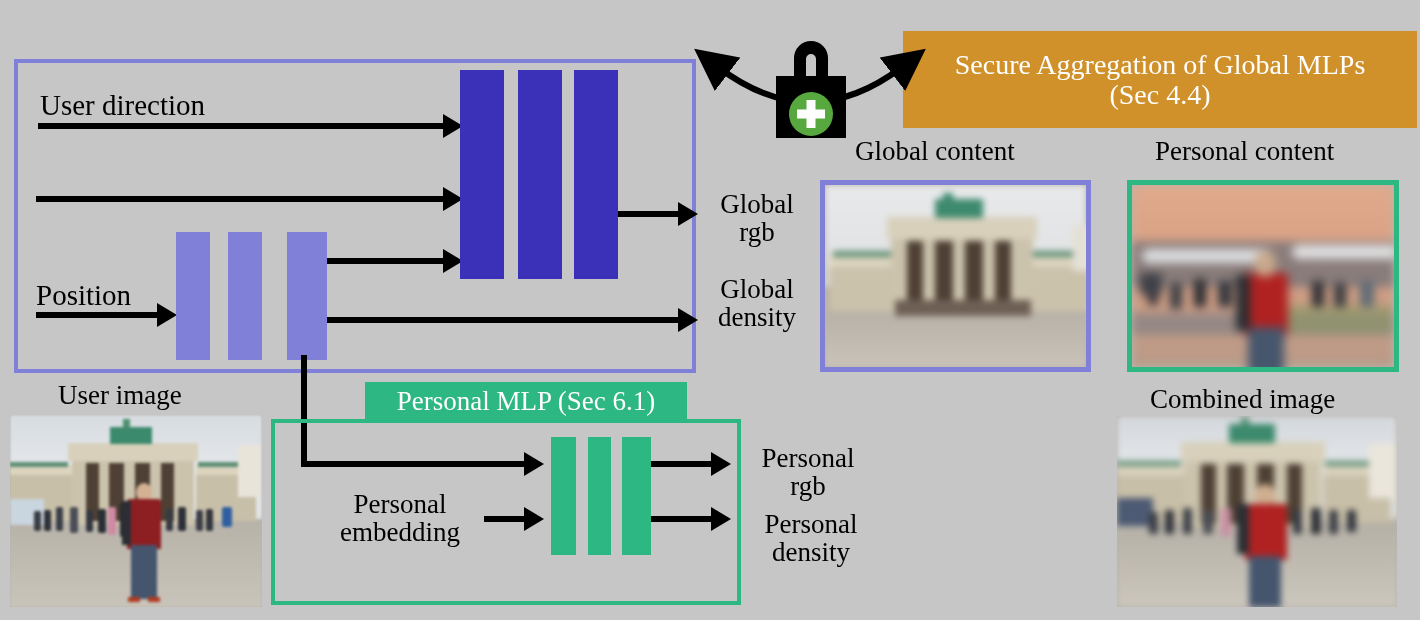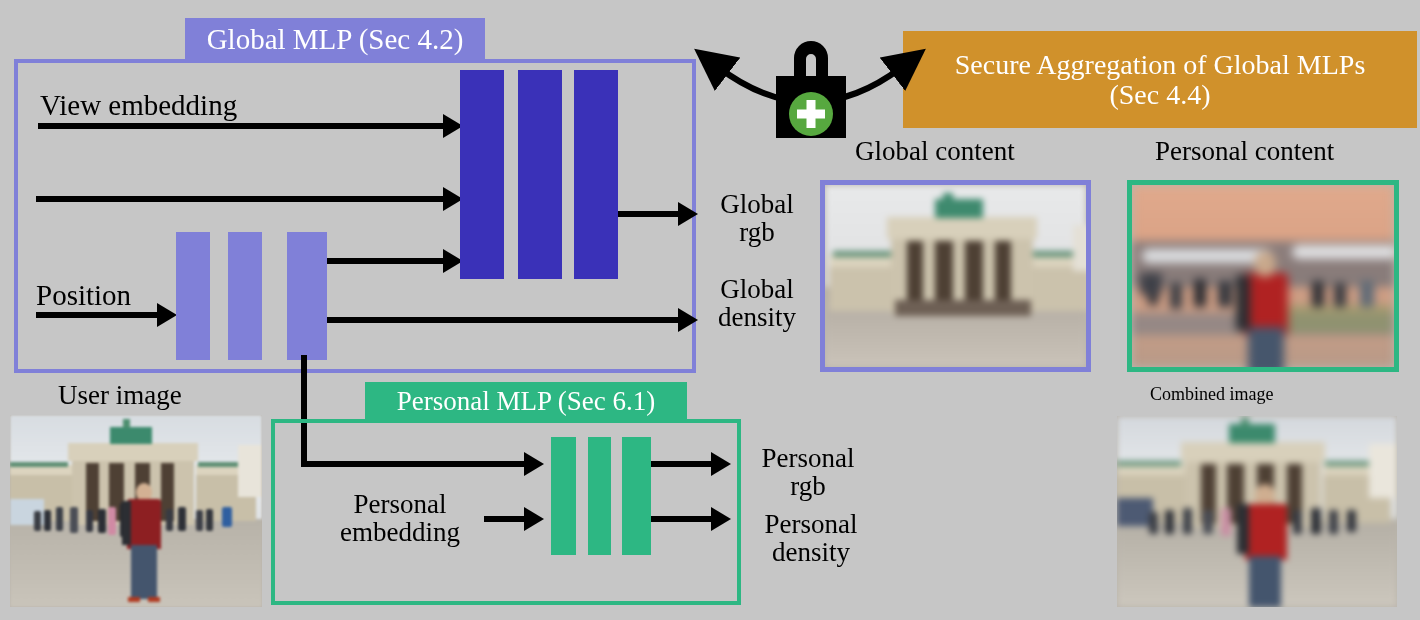--- a/index.html
+++ b/index.html
@@ -81,21 +81,21 @@
   #lbl-appearance     { left: 36px; top: 152px; font-size: 29px; }
   #lbl-position       { left: 36px; top: 280px; font-size: 29px; }
   #lbl-global-rgb     { left: 709px; top: 190px; font-size: 27px; text-align: center; width: 96px;}
   #lbl-global-density { left: 702px; top: 275px; font-size: 27px; text-align: center; width: 110px;}
   #lbl-personal-embed { left: 330px; top: 490px; font-size: 27px; text-align: center; width: 140px;}
   #lbl-personal-rgb   { left: 752px; top: 444px; font-size: 27px; text-align: center; width: 112px;}
   #lbl-personal-density { left: 745px; top: 510px; font-size: 27px; text-align: center; width: 132px;}
   #lbl-global-content { left: 855px; top: 137px; font-size: 27px; }
   #lbl-personal-content { left: 1155px; top: 137px; font-size: 27px; }
   #lbl-user-image     { left: 58px; top: 381px; font-size: 27px; }
-  #lbl-combined-image { left: 1150px; top: 385px; font-size: 18px; }
+  #lbl-combined-image { left: 1150px; top: 385px; font-size: 27px; }
 
   
   .bar { position: absolute; }
   .bar.light { background: #8080d8; }
   .bar.dark  { background: #3a31b8; }
   .bar.green { background: #2db783; }
 
   
   .hline { position: absolute; background: #000; height: 6px; }
   .vline { position: absolute; background: #000; width: 6px; }
@@ -136,23 +136,22 @@
   
   #lock-icon { position: absolute; left: 768px; top: 26px; width: 86px; height: 118px; }
 </style>
 </head>
 <body>
 
 <div id="root">
 
   <div class="sec-box" id="global-mlp-box"></div>
 
-  <div class="banner" id="global-mlp-title">Global MLP (Sec 4.2)</div>
-
-  <div class="lbl" id="lbl-view-direction">View embedding</div>
+
+  <div class="lbl" id="lbl-view-direction">User direction</div>
   <div class="hline" style="left:38px; top:123px; width:414px;"></div>
   <div class="arrowhead" style="left:443px; top:114px;"></div>
 
   <div class="hline" style="left:36px; top:196px; width:416px;"></div>
   <div class="arrowhead" style="left:443px; top:187px;"></div>
 
   <div class="lbl" id="lbl-position">Position</div>
   <div class="hline" style="left:36px; top:312px; width:128px;"></div>
   <div class="arrowhead" style="left:157px; top:303px;"></div>
 

